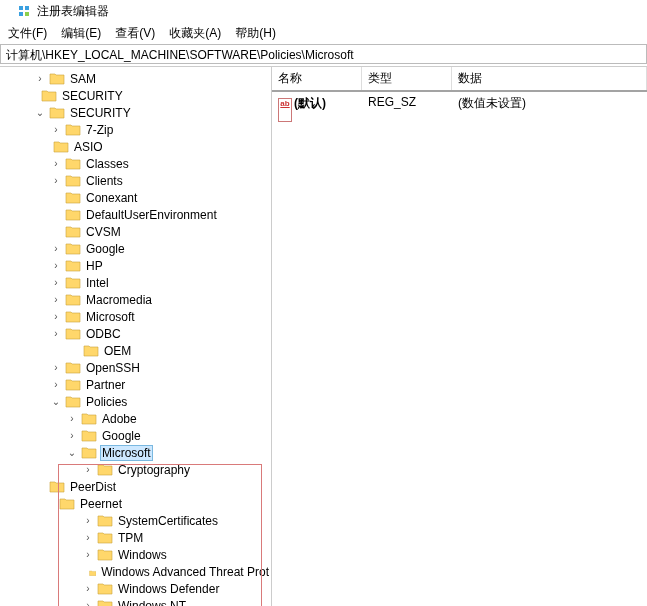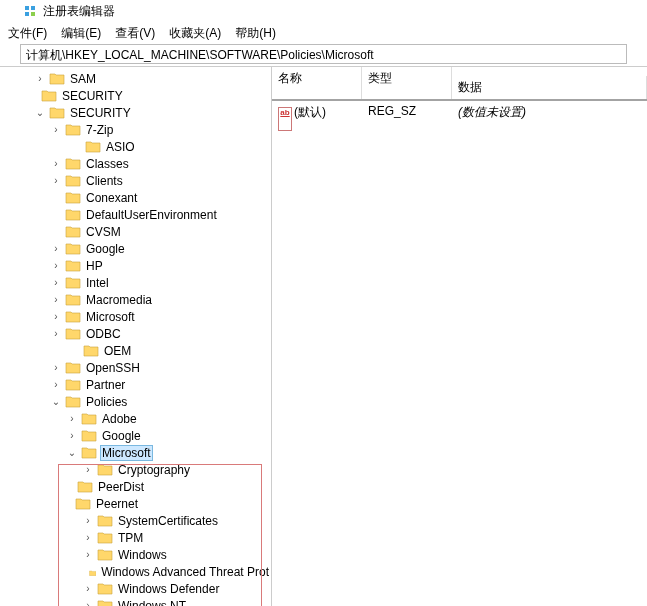--- a/index.html
+++ b/index.html
@@ -1,31 +1,31 @@
 <!DOCTYPE html>
 <html><head>
 <meta charset="utf-8">
 <style>
 * { box-sizing: border-box; margin: 0; padding: 0; font-family: "Microsoft YaHei", Arial, sans-serif; font-size: 12px; }
 body { background: #fff; width: 647px; height: 606px; overflow: hidden; }
-.titlebar { display: flex; align-items: center; padding: 3px 24px; height: 22px; background: #fff; }
+.titlebar { display: flex; align-items: center; padding: 3px 18px; height: 22px; background: #fff; }
 .app-icon { width: 14px; height: 14px; margin-right: 5px; display: inline-block; }
 .menubar { display: flex; gap: 14px; padding: 3px 8px; height: 20px; background: #fff; }
 .menubar span { cursor: default; }
-.addrbar { border: 1px solid #bbb; margin: 2px 20px; padding: 2px 5px; height: 20px; background: #fff; white-space: nowrap; overflow: hidden; }
+.addrbar { border: 1px solid #bbb; margin: 2px 0; padding: 2px 5px; height: 20px; background: #fff; white-space: nowrap; overflow: hidden; }
 .body-area { display: flex; height: calc(606px - 22px - 20px - 24px); border-top: 1px solid #ccc; }
 .tree-pane { width: 272px; border-right: 1px solid #ccc; overflow-y: scroll; overflow-x: hidden; position: relative; padding-top: 3px; }
 .values-pane { flex: 1; background: #fff; }
 .vhead { display: flex; border-bottom: 2px solid #a3a3a3; }
 .vhead div { padding: 3px 6px; border-right: 1px solid #ddd; }
-.vh-name { width: 90px; } .vh-type { width: 90px; } .vh-data { flex: 1; margin-top: 9px; }
+.vh-name { width: 90px; } .vh-type { width: 90px; } .vh-data { flex: 1; }
 .vrow { display: flex; padding: 2px 0; }
 .vrow div { padding: 1px 6px; }
 .vicon { width: 16px; padding-left: 6px !important; }
-.vname { width: 74px; } .vtype { width: 90px; } .vdata { flex: 1; font-style: italic; }
+.vname { width: 74px; font-weight: bold; } .vtype { width: 90px; } .vdata { flex: 1; }
 .ab-icon { display:inline-block; width:14px; height:24px; border:1px solid #c77; background:#fff; color:#c33; font-size:8px; line-height:10px; text-align:center; font-weight:bold;text-decoration:underline; }
 .node { display: flex; align-items: center; height: 17px; white-space: nowrap; cursor: default; }
 .twisty { width: 12px; text-align: center; color: #555; font-size: 10px; display: inline-block; }
 .folder { width: 16px; height: 13px; display: inline-block; margin: 0 3px; }
 .label { padding: 0 2px; }
 .sel { background: #cde8ff; border: 1px solid #7ab8e0; padding: 0 1px; }
 .highlight { position: absolute; border: 1px solid #d97a7a; left: 58px; top: 397px; width: 204px; height: 152px; pointer-events: none; }
 </style>
 </head>
 <body>
@@ -78,21 +78,21 @@
             </svg></span>
     <span class="label">SECURITY</span>
   </div>
         <div class="node" style="padding-left:50px">
     <span class="twisty">›</span>
     <span class="folder"><svg viewBox="0 0 16 13">
               <path d="M1 2 L6 2 L7 3 L15 3 L15 12 L1 12 Z" fill="#ffd76b" stroke="#c9a23a" stroke-width="0.6"></path>
             </svg></span>
     <span class="label">7-Zip</span>
   </div>
-        <div class="node" style="padding-left:70px">
+        <div class="node" style="padding-left:38px">
     <span class="twisty"></span>
     <span class="folder"><svg viewBox="0 0 16 13">
               <path d="M1 2 L6 2 L7 3 L15 3 L15 12 L1 12 Z" fill="#ffd76b" stroke="#c9a23a" stroke-width="0.6"></path>
             </svg></span>
     <span class="label">ASIO</span>
   </div>
         <div class="node" style="padding-left:50px">
     <span class="twisty">›</span>
     <span class="folder"><svg viewBox="0 0 16 13">
               <path d="M1 2 L6 2 L7 3 L15 3 L15 12 L1 12 Z" fill="#ffd76b" stroke="#c9a23a" stroke-width="0.6"></path>
@@ -218,28 +218,28 @@
             </svg></span>
     <span class="label sel">Microsoft</span>
   </div>
         <div class="node" style="padding-left:82px">
     <span class="twisty">›</span>
     <span class="folder"><svg viewBox="0 0 16 13">
               <path d="M1 2 L6 2 L7 3 L15 3 L15 12 L1 12 Z" fill="#ffd76b" stroke="#c9a23a" stroke-width="0.6"></path>
             </svg></span>
     <span class="label">Cryptography</span>
   </div>
-        <div class="node" style="padding-left:62px">
+        <div class="node" style="padding-left:34px">
     <span class="twisty"></span>
     <span class="folder"><svg viewBox="0 0 16 13">
               <path d="M1 2 L6 2 L7 3 L15 3 L15 12 L1 12 Z" fill="#ffd76b" stroke="#c9a23a" stroke-width="0.6"></path>
             </svg></span>
     <span class="label">PeerDist</span>
   </div>
-        <div class="node" style="padding-left:60px">
+        <div class="node" style="padding-left:44px">
     <span class="twisty"></span>
     <span class="folder"><svg viewBox="0 0 16 13">
               <path d="M1 2 L6 2 L7 3 L15 3 L15 12 L1 12 Z" fill="#ffd76b" stroke="#c9a23a" stroke-width="0.6"></path>
             </svg></span>
     <span class="label">Peernet</span>
   </div>
         <div class="node" style="padding-left:82px">
     <span class="twisty">›</span>
     <span class="folder"><svg viewBox="0 0 16 13">
               <path d="M1 2 L6 2 L7 3 L15 3 L15 12 L1 12 Z" fill="#ffd76b" stroke="#c9a23a" stroke-width="0.6"></path>

